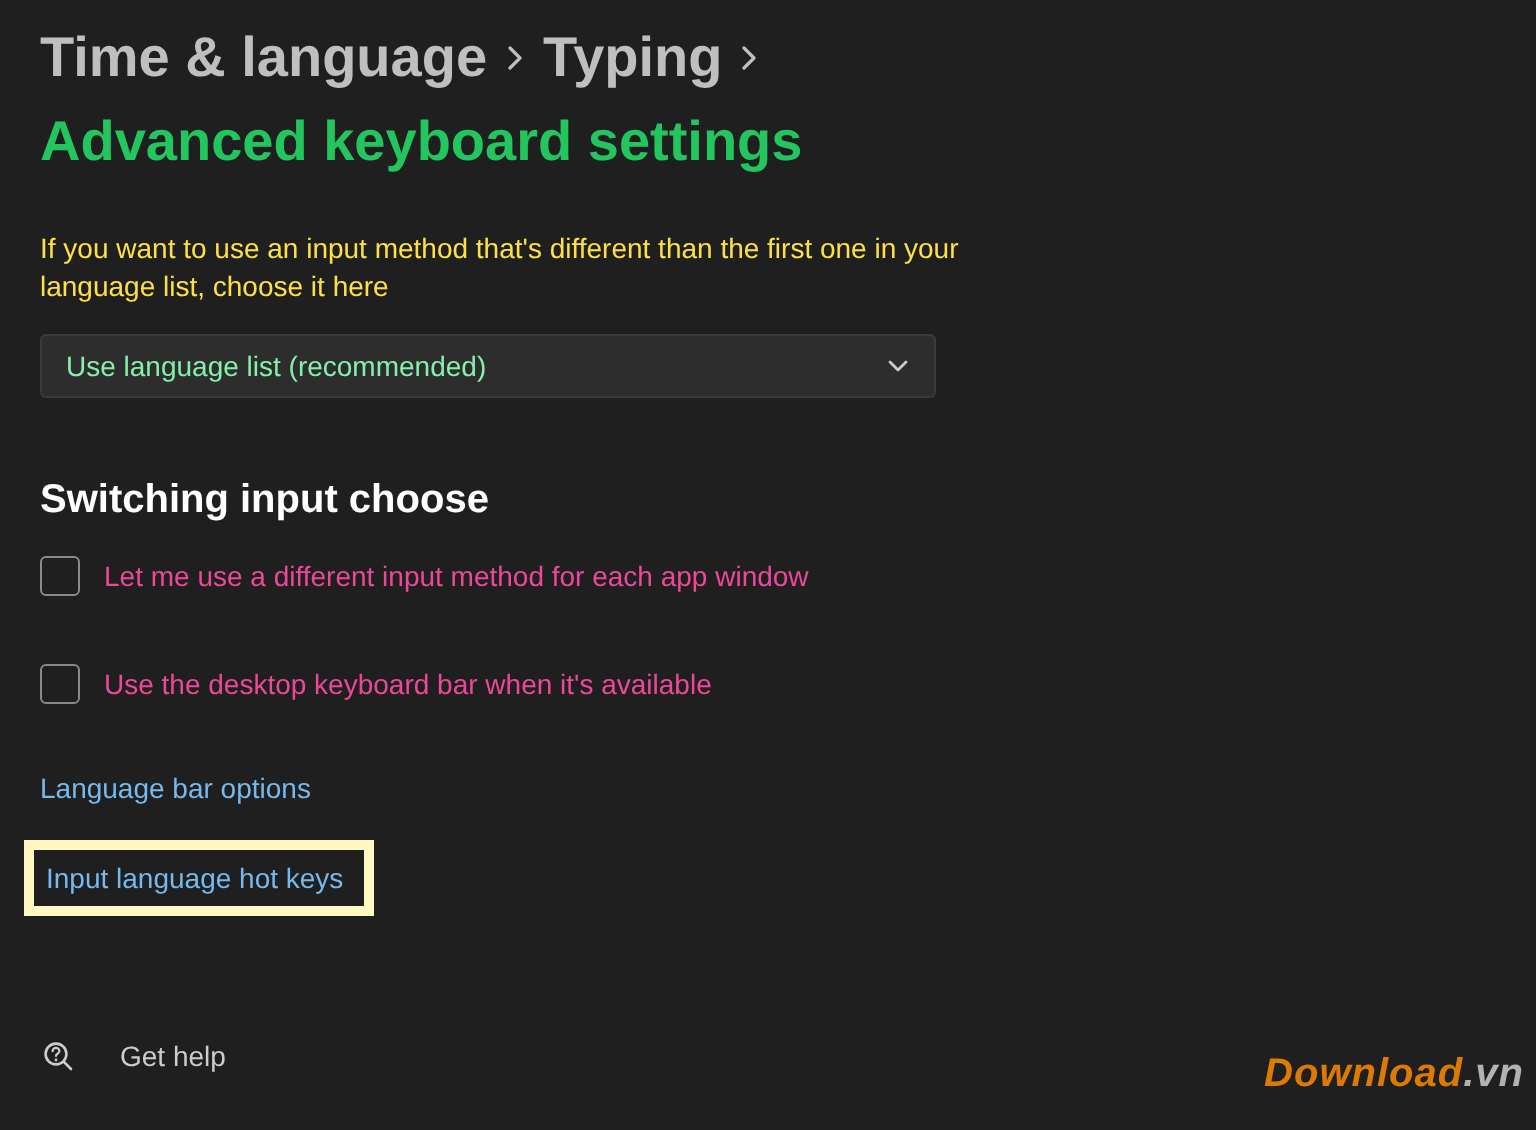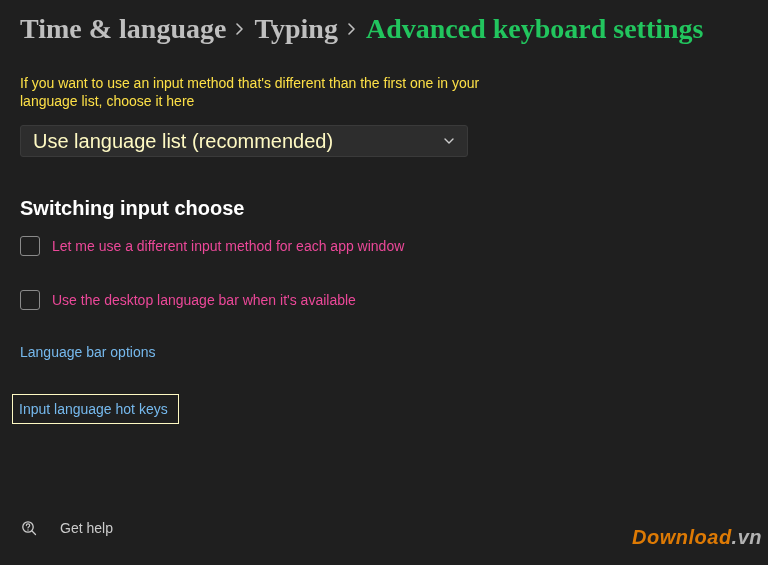--- a/index.html
+++ b/index.html
@@ -23,21 +23,20 @@
     flex-wrap: wrap;
     gap: 8px;
     margin-bottom: 28px;
   }
   .breadcrumb .crumb {
     font-size: 28px;
     font-weight: 600;
     color: #bfbfbf;
     cursor: pointer;
     line-height: 1.2;
-    font-family: Liberation Serif, serif;
   }
   .breadcrumb .crumb.current {
     color: #22c55e;
     cursor: default;
   }
   .breadcrumb .sep {
     font-size: 18px;
     color: #bfbfbf;
     display: flex;
     align-items: center;
@@ -64,22 +63,22 @@
     border-radius: 3px;
     display: flex;
     align-items: center;
     justify-content: space-between;
     padding: 0 12px;
     box-sizing: border-box;
     cursor: pointer;
     margin-bottom: 40px;
   }
   .dropdown span {
-    font-size: 20px;
-    color: #fef9c3;
+    font-size: 14px;
+    color: #86efac;
   }
   .chev { display:flex; align-items:center; }
   .checkbox-row {
     display: flex;
     align-items: center;
     gap: 12px;
     margin-bottom: 34px;
     cursor: pointer;
   }
   .checkbox-row .box {
@@ -97,24 +96,24 @@
   .link {
     font-size: 14px;
     color: #76b9ed;
     cursor: pointer;
     margin-bottom: 18px;
     display: inline-block;
     text-align: right;
   }
   .link-highlight-wrap {
     display: inline-block;
-    border: 1px solid #fef9c3;
+    border: 5px solid #fef9c3;
     padding: 6px 10px 6px 6px;
     margin-left: -8px;
-    margin-top: 16px;
+    margin-top: 0;
   }
   .get-help {
     position: absolute;
     left: 20px;
     bottom: 28px;
     display: flex;
     align-items: center;
     gap: 22px;
     cursor: pointer;
     justify-content: space-between;
@@ -172,21 +171,21 @@
 
   <h2 class="section-title">Switching input choose</h2>
 
   <div class="checkbox-row">
     <div class="box"></div>
     <div class="label">Let me use a different input method for each app window</div>
   </div>
 
   <div class="checkbox-row">
     <div class="box"></div>
-    <div class="label">Use the desktop language bar when it's available</div>
+    <div class="label">Use the desktop keyboard bar when it's available</div>
   </div>
 
   <div>
     <span class="link">Language bar options</span>
   </div>
 
   <div class="link-highlight-wrap">
     <span class="link" style="margin-bottom:0;">Input language hot keys</span>
   </div>
 

